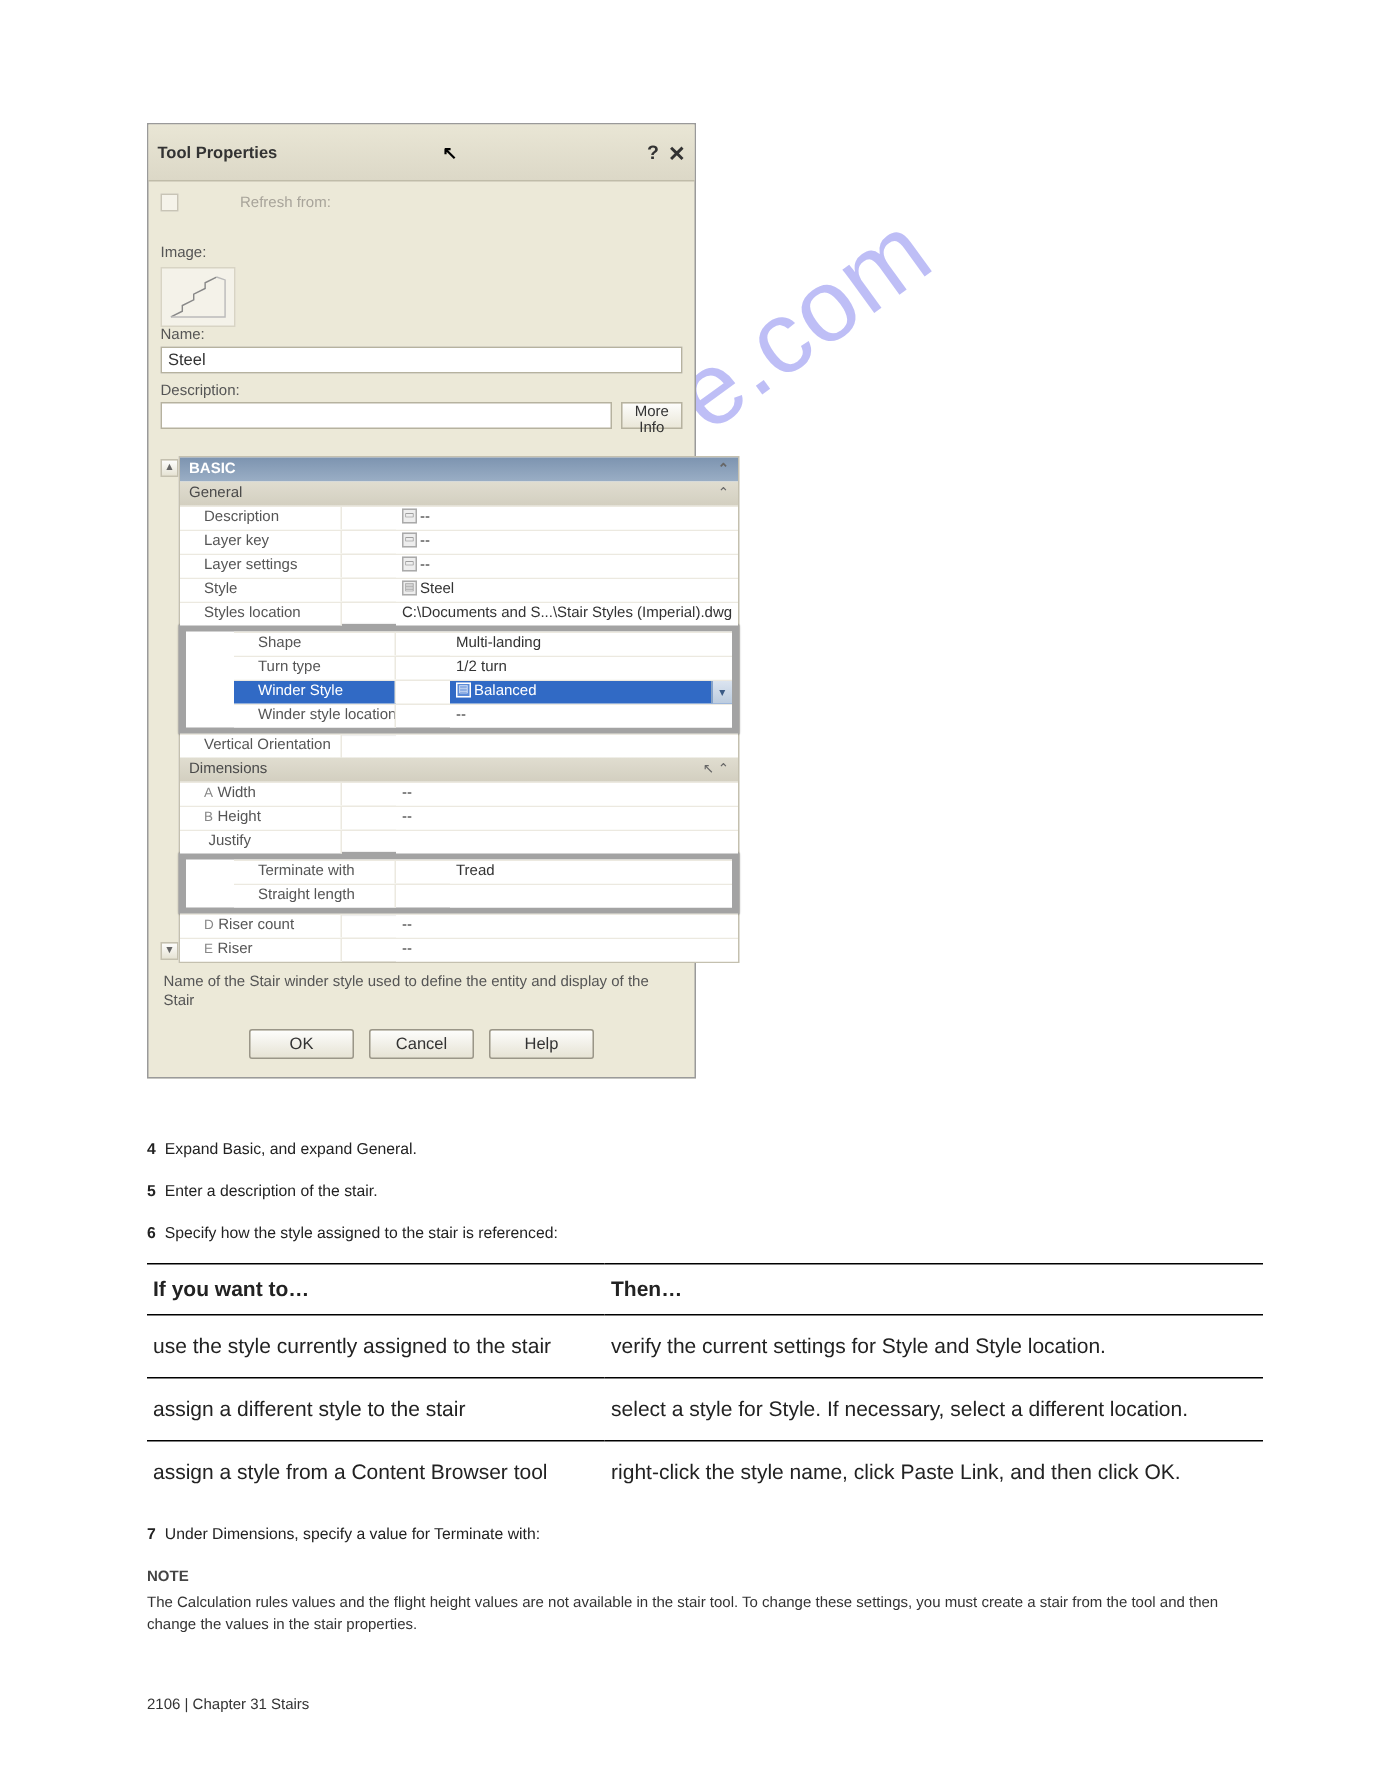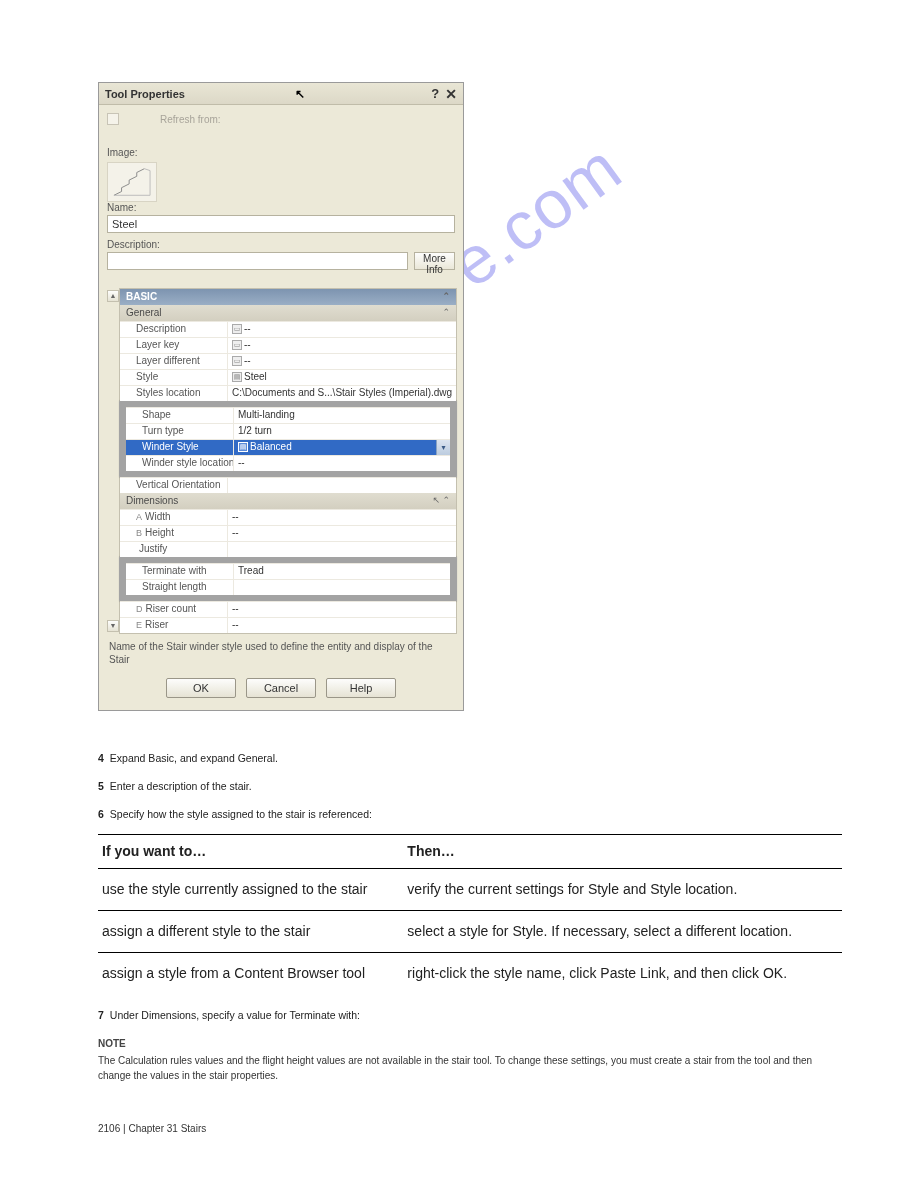--- a/index.html
+++ b/index.html
@@ -1,19 +1,19 @@
 <!DOCTYPE html>
 <html><head>
 <meta charset="utf-8">
 <style>
   * { box-sizing: border-box; margin: 0; padding: 0; font-family: Tahoma, sans-serif; }
   body { background: #fff; width: 918px; position: relative; }
   .page { padding: 82px 76px 60px 98px; position: relative; }
   .dialog { width: 366px; border: 1px solid #9a9a9a; background: #ece9d8; position: relative; }
-  .titlebar { height: 22px; background: linear-gradient(#e9e6d5,#dcd8c7); border-bottom: 1px solid #c0bca9; display: flex; align-items: center; padding: 0 6px; font-size: 11px; font-weight: bold; color: #333; }
+  .titlebar { height: 38px; background: linear-gradient(#e9e6d5,#dcd8c7); border-bottom: 1px solid #c0bca9; display: flex; align-items: center; padding: 0 6px; font-size: 11px; font-weight: bold; color: #333; }
   .titlebar .sp { flex: 1; }
   .cursor-icon { margin-left: 110px; font-size: 12px; color: #000; }
   .help-icon { font-size: 13px; font-weight: bold; margin-right: 6px; cursor: default; }
   .close-icon { font-size: 14px; font-weight: bold; cursor: default; }
   .inner { padding: 8px 8px 10px 8px; }
   .refresh-row { display: flex; align-items: center; font-size: 10px; color: #a8a49a; margin-bottom: 22px; gap: 31px; }
   .chk { width: 12px; height: 12px; border: 1px solid #c8c4b6; background: #f5f3ea; margin-right: 10px; }
   .img-name-row { display: flex; font-size: 11px; color: #333; flex-direction: column; }
   .img-col { width: 64px; }
   .img-col .lbl { font-size: 10px; color: #555; margin-bottom: 4px; }
@@ -26,29 +26,29 @@
   .desc-row .txt-input { flex: 1; }
   .more-btn { width: 41px; height: 18px; border: 1px solid #b6b29f; background: linear-gradient(#fdfdfc,#eae7d8); font-size: 10px; color: #333; cursor: default; }
   .grid-wrap { margin-top: 18px; display: flex; }
   .scroll-gutter { width: 14px; background: #ece9d8; display: flex; flex-direction: column; justify-content: space-between; padding: 2px 0; }
   .scroll-btn { width: 12px; height: 12px; border: 1px solid #c4c0af; background: linear-gradient(#fdfdfc,#e6e3d4); font-size: 7px; text-align: center; line-height: 10px; color: #666; margin: 0 auto; }
   .grid { flex: 1; border: 1px solid #c4c0af; background: #fff; font-size: 10px; color: #333; }
   .section-hdr { height: 16px; background: linear-gradient(#7d94b0,#9aaec5); color: #fff; font-weight: bold; font-size: 10px; padding: 2px 6px; position: relative; }
   .section-hdr.gray { background: linear-gradient(#e0ddd0,#d3cfc0); color: #4a4a4a; font-weight: normal; }
   .section-hdr .chev { position: absolute; right: 6px; top: 2px; font-size: 9px; color: #666; }
   .section-hdr .icons { position: absolute; right: 6px; top: 2px; font-size: 9px; color: #666; }
-  .prop-row { display: flex; height: 16px; border-top: 1px solid #ece9e0; }
+  .prop-row { display: flex; height: 16px; border-top: 1px solid #ece9e0; gap: 36px; }
   .prop-label { width: 108px; padding: 1px 4px 0 10px; color: #333; background: #fff; border-right: 1px solid #ece9e0; white-space: nowrap; overflow: hidden; }
   .prop-label.sub { padding-left: 16px; color: #555; }
   .prop-label .pre { color: #888; font-size: 9px; margin-right: 3px; }
   .prop-value { flex: 1; padding: 1px 4px 0 4px; background: #fff; white-space: nowrap; overflow: hidden; }
   .prop-value.sel { background: #316ac5; color: #fff; position: relative; }
   .dd-arrow { position: absolute; right: 0; top: 0; width: 14px; height: 15px; background: linear-gradient(#dbe4f0,#bcccdf); border-left: 1px solid #8aa3c2; text-align: center; font-size: 8px; color: #3a5a85; line-height: 15px; }
   .icon-mini { display: inline-block; width: 10px; height: 10px; border: 1px solid #aaa; background: #eee; font-size: 7px; text-align: center; line-height: 8px; color: #888; margin-right: 2px; vertical-align: middle; }
-  .highlight-box { border: 7px solid #a3a3a3; border-radius: 2px; box-shadow: 0 0 1px rgba(0,0,0,.3); }
+  .highlight-box { border: 5px solid #a3a3a3; border-radius: 2px; box-shadow: 0 0 1px rgba(0,0,0,.3); padding-left: 32px; }
   .hb1 { margin: -1px; }
   .help-text { font-size: 10px; color: #555; padding: 6px 2px 6px 2px; line-height: 1.3; }
   .btn-row { display: flex; justify-content: center; gap: 10px; padding: 6px 0 2px 0; }
   .dlg-btn { width: 70px; height: 20px; border: 1px solid #9a9688; background: linear-gradient(#fdfdfc,#e6e3d4); font-size: 11px; color: #333; border-radius: 2px; cursor: default; }
   .watermark { position: absolute; left: 120px; top: 280px; font-size: 68px; color: #8a8af0; opacity: .55; transform: rotate(-36deg); pointer-events: none; font-family: Arial, sans-serif; letter-spacing: 1px; white-space: nowrap; }
   .body-text { margin-top: 40px; font-size: 10.5px; line-height: 1.5; color: #222; }
   .body-text p { margin-bottom: 12px; }
   .body-text .num { font-weight: bold; margin-right: 6px; }
   .tbl { width: 100%; border-collapse: collapse; font-size: 14px; margin: 10px 0 14px 0; }
   .tbl th { text-align: left; font-weight: bold; border-top: 1px solid #000; border-bottom: 1px solid #000; padding: 6px 4px; }
@@ -117,21 +117,21 @@
 
           <div class="prop-row">
               <div class="prop-label sub">Description</div>
               <div class="prop-value"><span class="icon-mini">▭</span><span>--</span></div>
             </div>
           <div class="prop-row">
               <div class="prop-label sub">Layer key</div>
               <div class="prop-value"><span class="icon-mini">▭</span><span>--</span></div>
             </div>
           <div class="prop-row">
-              <div class="prop-label sub">Layer different</div>
+              <div class="prop-label sub">Layer settings</div>
               <div class="prop-value"><span class="icon-mini">▭</span><span>--</span></div>
             </div>
           <div class="prop-row">
               <div class="prop-label sub">Style</div>
               <div class="prop-value"><span class="icon-mini">▤</span><span>Steel</span></div>
             </div>
           <div class="prop-row">
               <div class="prop-label sub">Styles location</div>
               <div class="prop-value">C:\Documents and S...\Stair Styles (Imperial).dwg</div>
             </div>

